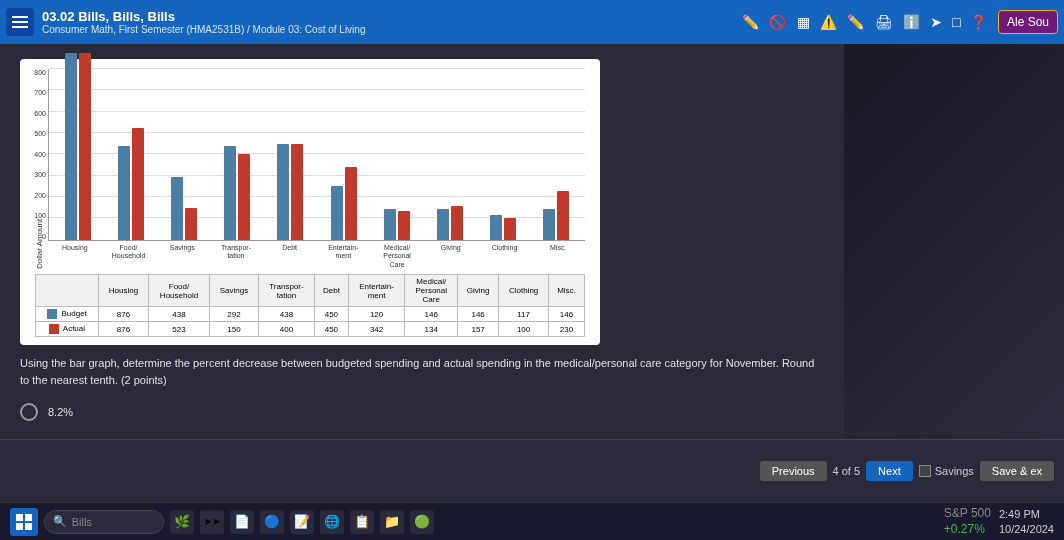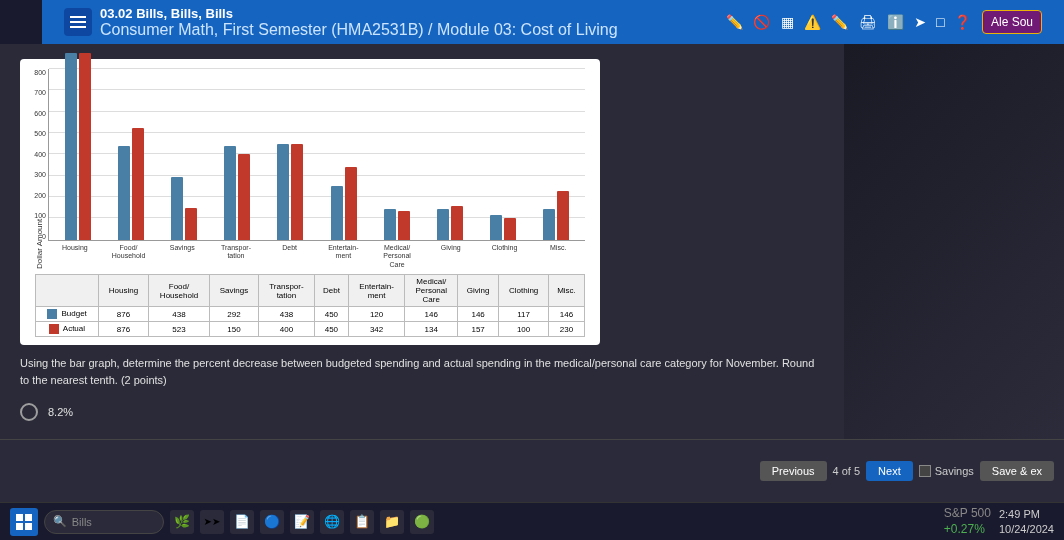--- a/index.html
+++ b/index.html
@@ -11,37 +11,36 @@
       overflow: hidden;
       position: relative;
     }
 
     
     .top-bar {
       background: #1565c0;
       height: 44px;
       display: flex;
       align-items: center;
-      padding: 0 22px;
+      padding: 0 6px;
       gap: 8px;
-      margin-left: 42px;
     }
     .top-bar-left {
       display: flex;
       flex-direction: column;
       flex: 1;
     }
     .top-bar-title {
       color: white;
       font-size: 13px;
       font-weight: bold;
     }
     .top-bar-subtitle {
       color: #cce4ff;
-      font-size: 16px;
+      font-size: 10px;
     }
     .top-bar-icons {
       display: flex;
       gap: 10px;
       align-items: center;
     }
     .top-bar-icon {
       color: white;
       font-size: 14px;
       cursor: pointer;

